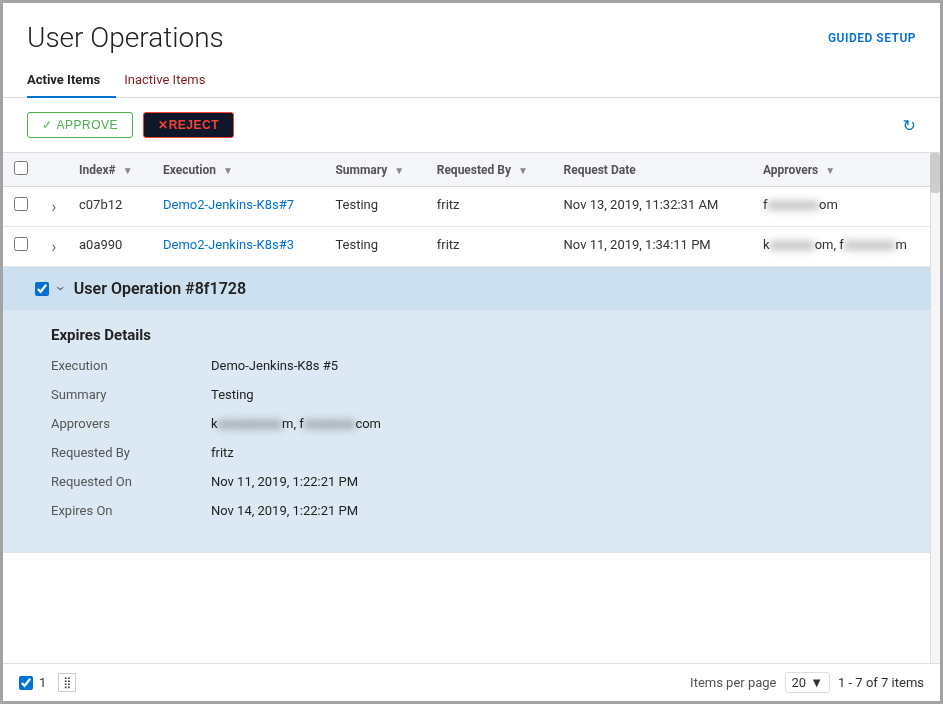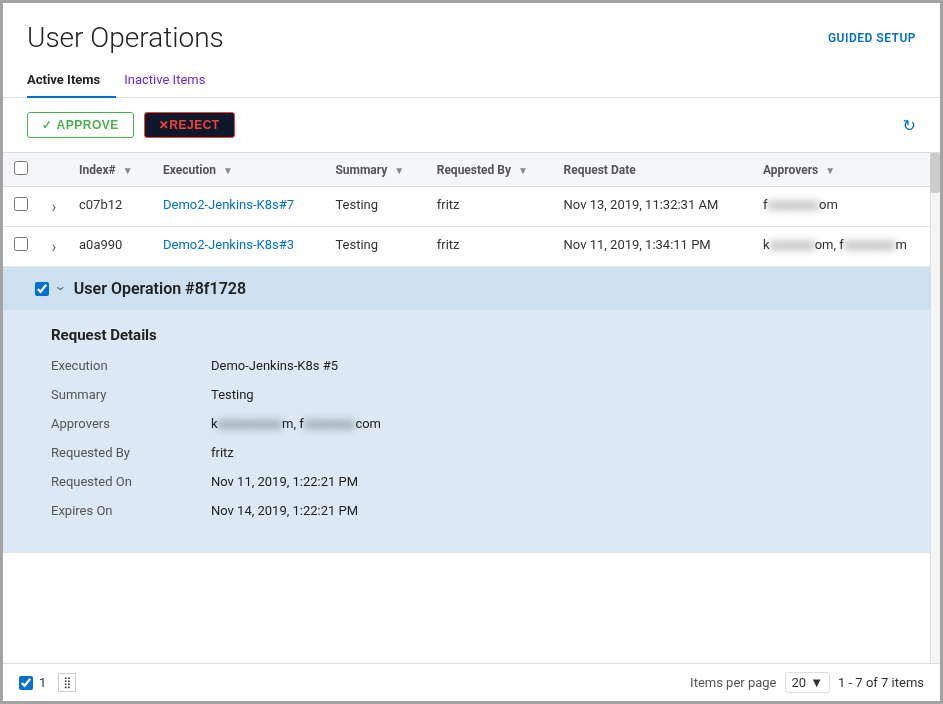--- a/index.html
+++ b/index.html
@@ -41,21 +41,21 @@
     .tabs-bar {
       display: flex;
       padding: 0 24px;
       border-bottom: 1px solid #ddd;
       margin-top: 8px;
     }
     .tab {
       padding: 10px 16px 10px 0;
       font-size: 13px;
       cursor: pointer;
-      color: #6d28d9;
+      color: #7f1d1d;
       margin-right: 8px;
       position: relative;
     }
     .tab.active {
       font-weight: 700;
       color: #222;
     }
     .tab.active::after {
       content: '';
       position: absolute;
@@ -70,21 +70,21 @@
       align-items: center;
       padding: 14px 24px;
       gap: 10px;
     }
     .btn-approve {
       border: 1px solid #4caf50;
       color: #4caf50;
       background: #fff;
       padding: 5px 14px;
       font-size: 12px;
-      font-weight: 700;
+      font-weight: 400;
       letter-spacing: 0.5px;
       border-radius: 3px;
       cursor: pointer;
       display: flex;
       align-items: center;
       gap: 4px;
       text-transform: uppercase;
     }
     .btn-reject {
       border: 1px solid #f44336;
@@ -379,21 +379,21 @@
         <tr class="expanded-row checked-bg">
           <td colspan="8">
             <div class="expanded-row-header">
               <input type="checkbox" checked="" style="accent-color: rgb(0, 112, 210);">
               <span class="chevron-down"></span>
               <span class="expanded-row-title" style="font-size:16px;font-weight:600;color:#222;">
                 <span>User Operation #8f1728</span>
               </span>
             </div>
             <div class="expanded-details">
-              <h3>Request Details</h3>
+              <h3>Expires Details</h3>
               <div class="detail-row">
                 <span class="detail-label">Execution</span>
                 <span class="detail-value link-text">Demo-Jenkins-K8s #5</span>
               </div>
               <div class="detail-row">
                 <span class="detail-label">Summary</span>
                 <span class="detail-value">Testing</span>
               </div>
               <div class="detail-row">
                 <span class="detail-label">Approvers</span>

